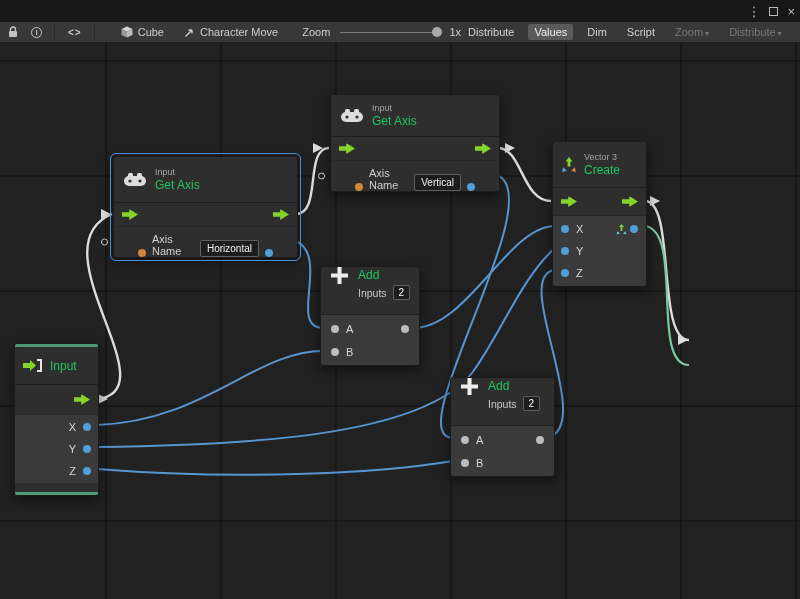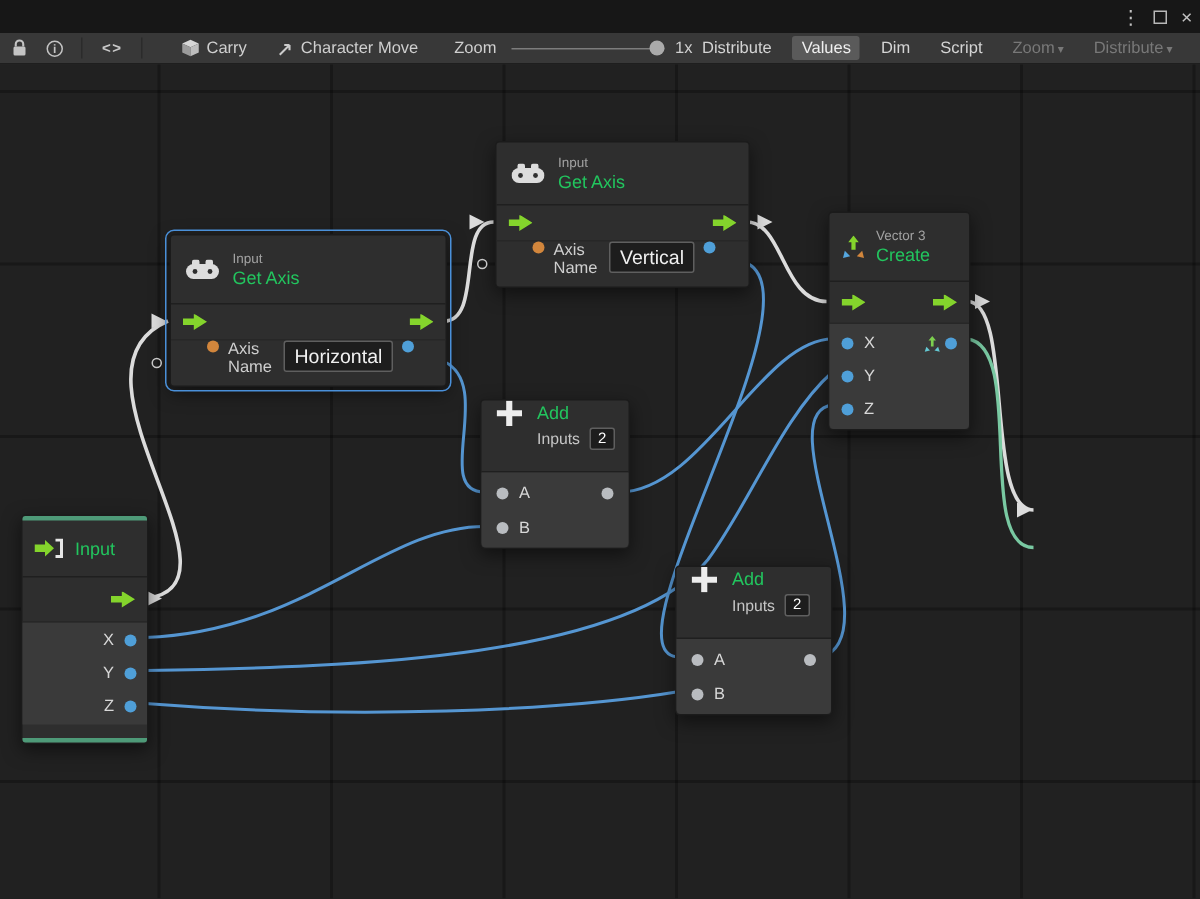--- a/index.html
+++ b/index.html
@@ -71,33 +71,33 @@
 
   .flow-row { position:relative; border-bottom:1px solid #272727; }
   .garrow {
     position:absolute; top:50%; transform:translateY(-50%);
     width:16px; height:11px; background:#84d42c;
     clip-path:polygon(0 30%,45% 30%,45% 0,100% 50%,45% 100%,45% 70%,0 70%);
   }
   .garrow.in  { left:8px; }
   .garrow.out { right:8px; }
 
-  .data-row { position:relative; display:flex; align-items:flex-start; gap:6px; padding:0 24px; height:30px; font-size:11px; color:#cfcfcf; }
+  .data-row { position:relative; display:flex; align-items:flex-end; gap:6px; padding:0 24px; height:30px; font-size:11px; color:#cfcfcf; }
   .dot { width:8px; height:8px; border-radius:50%; flex:none; }
   .dot.blue   { background:#4f9fd8; }
   .dot.orange { background:#d2863c; }
   .dot.gray   { background:#b9bcc0; }
   .dot.right  { margin-left:auto; }
   .hollow-port {
     position:absolute; left:-13px; top:50%; transform:translateY(-50%);
     width:7px; height:7px; border:1px solid #c9c9c9; border-radius:50%;
   }
   .field {
     background:#1d1d1d; border:1px solid #5f5f5f; border-radius:2px;
-    padding:2px 6px; font-size:13px; color:#f0f0f0; margin-left:2px;
+    padding:2px 6px; font-size:10px; color:#f0f0f0; margin-left:2px;
   }
 
   
   .add-header { display:flex; gap:10px; padding:0 10px; height:48px; border-bottom:1px solid #1f1f1f; }
   .plus-icon {
     width:17px; height:17px; background:#ededed; flex:none;
     clip-path:polygon(38% 0,62% 0,62% 38%,100% 38%,100% 62%,62% 62%,62% 100%,38% 100%,38% 62%,0 62%,0 38%,38% 38%);
   }
   .add-sub { display:flex; align-items:center; gap:6px; font-size:10.5px; color:#c6c6c6; margin-top:3px; }
   .mini-field { background:#1d1d1d; border:1px solid #5f5f5f; border-radius:2px; padding:0 5px; font-size:10px; line-height:13px; color:#fff; }
@@ -141,21 +141,21 @@
     <span class="code-glyph" style="margin-left:13px">&lt;&gt;</span>
     <span class="tb-sep"></span>
     <span class="tb-btn" style="margin-left:26px">
       <span class="tb-icon">
         <svg width="12" height="12" viewBox="0 0 12 12">
             <path d="M6 0.5 L11.5 3 L6 5.5 L0.5 3 Z" fill="#d6d6d6"></path>
             <path d="M0.5 3 L6 5.5 V11.5 L0.5 9 Z" fill="#9b9b9b"></path>
             <path d="M11.5 3 L6 5.5 V11.5 L11.5 9 Z" fill="#bdbdbd"></path>
           </svg>
       </span>
-      <span>Carry</span>
+      <span>Cube</span>
     </span>
     <span class="tb-btn" style="margin-left:20px">
       <span class="tb-icon">
         <svg width="11" height="11" viewBox="0 0 11 11">
             <path d="M1.5 9.5 L8 3 M8 3 H4.5 M8 3 V6.5" stroke="#cccccc" stroke-width="1.4" fill="none"></path>
           </svg>
       </span>
       <span>Character Move</span>
     </span>
     <span class="tb-label" style="margin-left:24px">Zoom</span>

